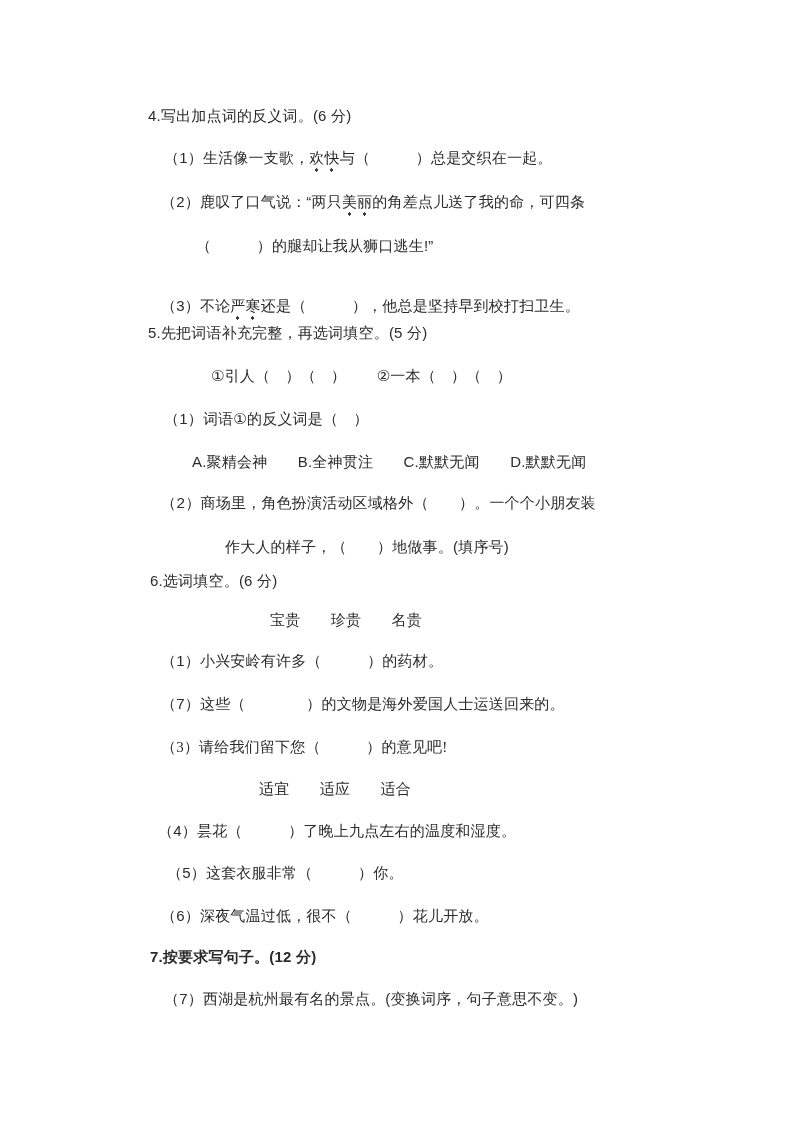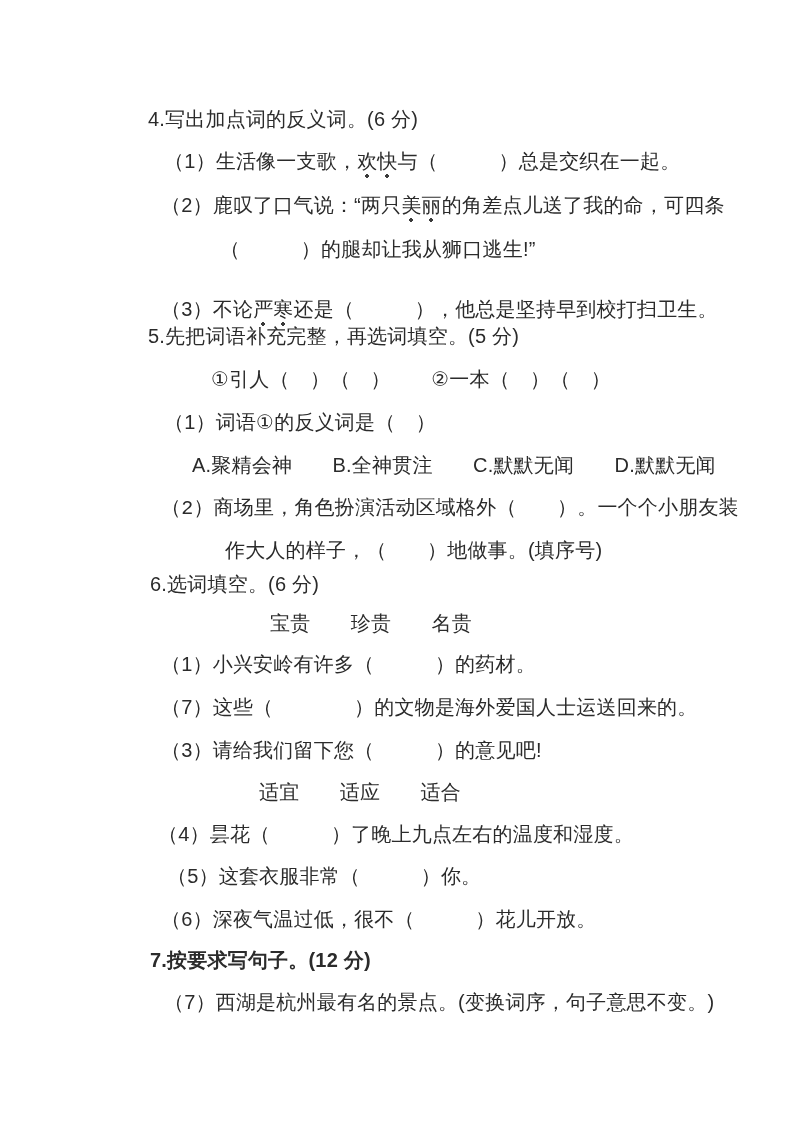--- a/index.html
+++ b/index.html
@@ -11,21 +11,21 @@
     position: relative;
     width: 793px;
     height: 1122px;
     background: #ffffff;
     overflow: hidden;
     font-family: "Liberation Sans", "DejaVu Sans", sans-serif;
     color: #2b2b2b;
   }
   .line {
     position: absolute;
-    font-size: 20px;
+    font-size: 15px;
     line-height: 1.35;
     letter-spacing: 0.2px;
     white-space: pre;
     color: #2b2b2b;
     font-weight: 400;
   }
   
   .emph {
     padding-bottom: 7px;
     background-image: radial-gradient(circle, #3a3a3a 1.7px, rgba(0,0,0,0) 1.8px);
@@ -35,33 +35,33 @@
   }
 </style>
 </head>
 <body>
 
 <div class="page">
   <div id="doc">
       <div class="line" style="top: 106px; left: 148px;"><span>4.写出加点词的反义词。(6 分)</span></div>
       <div class="line" style="top: 148px; left: 164px;"><span>（1）生活像一支歌，</span><span class="emph">欢快</span><span>与（　　　）总是交织在一起。</span></div>
       <div class="line" style="top: 192px; left: 161px;"><span>（2）鹿叹了口气说：“两只</span><span class="emph">美丽</span><span>的角差点儿送了我的命，可四条</span></div>
-      <div class="line" style="top: 236px; left: 196px; margin-left: 24px;"><span>（　　　）的腿却让我从狮口逃生!”</span></div>
+      <div class="line" style="top: 236px; left: 196px;"><span>（　　　）的腿却让我从狮口逃生!”</span></div>
       <div class="line" style="top: 296px; left: 161px;"><span>（3）不论</span><span class="emph">严寒</span><span>还是（　　　），他总是坚持早到校打扫卫生。</span></div>
       <div class="line" style="top: 323px; left: 148px;"><span>5.先把词语补充完整，再选词填空。(5 分)</span></div>
       <div class="line" style="top: 366px; left: 211px;"><span>①引人（　）（　）　　②一本（　）（　）</span></div>
       <div class="line" style="top: 409px; left: 164px;"><span>（1）词语①的反义词是（　）</span></div>
       <div class="line" style="top: 452px; left: 192px;"><span>A.聚精会神　　B.全神贯注　　C.默默无闻　　D.默默无闻</span></div>
       <div class="line" style="top: 495px; left: 161px; font-family: Liberation Mono, monospace;"><span>（2）商场里，角色扮演活动区域格外（　　）。一个个小朋友装</span></div>
       <div class="line" style="top: 537px; left: 186px; margin-left: 39px;"><span>作大人的样子，（　　）地做事。(填序号)</span></div>
       <div class="line" style="top: 571px; left: 150px;"><span>6.选词填空。(6 分)</span></div>
       <div class="line" style="top: 610px; left: 270px;"><span>宝贵　　珍贵　　名贵</span></div>
       <div class="line" style="top: 651px; left: 161px; text-align: center;"><span>（1）小兴安岭有许多（　　　）的药材。</span></div>
       <div class="line" style="top: 694px; left: 161px;"><span>（7）这些（　　　　）的文物是海外爱国人士运送回来的。</span></div>
-      <div class="line" style="top: 737px; left: 161px;"><span>（3）请给我们留下您（　　　）的意见吧!</span></div>
+      <div class="line" style="top: 737px; left: 161px; font-family: Liberation Serif, serif;"><span>（3）请给我们留下您（　　　）的意见吧!</span></div>
       <div class="line" style="top: 779px; left: 259px;"><span>适宜　　适应　　适合</span></div>
       <div class="line" style="top: 821px; left: 158px;"><span>（4）昙花（　　　）了晚上九点左右的温度和湿度。</span></div>
       <div class="line" style="top: 863px; left: 167px;"><span>（5）这套衣服非常（　　　）你。</span></div>
       <div class="line" style="top: 906px; left: 161px;"><span>（6）深夜气温过低，很不（　　　）花儿开放。</span></div>
       <div class="line" style="top: 947px; left: 150px; font-weight: bold;"><span>7.按要求写句子。(12 分)</span></div>
       <div class="line" style="top: 989px; left: 164px;"><span>（7）西湖是杭州最有名的景点。(变换词序，句子意思不变。)</span></div>
     </div>
 </div>
 
 </body></html>

